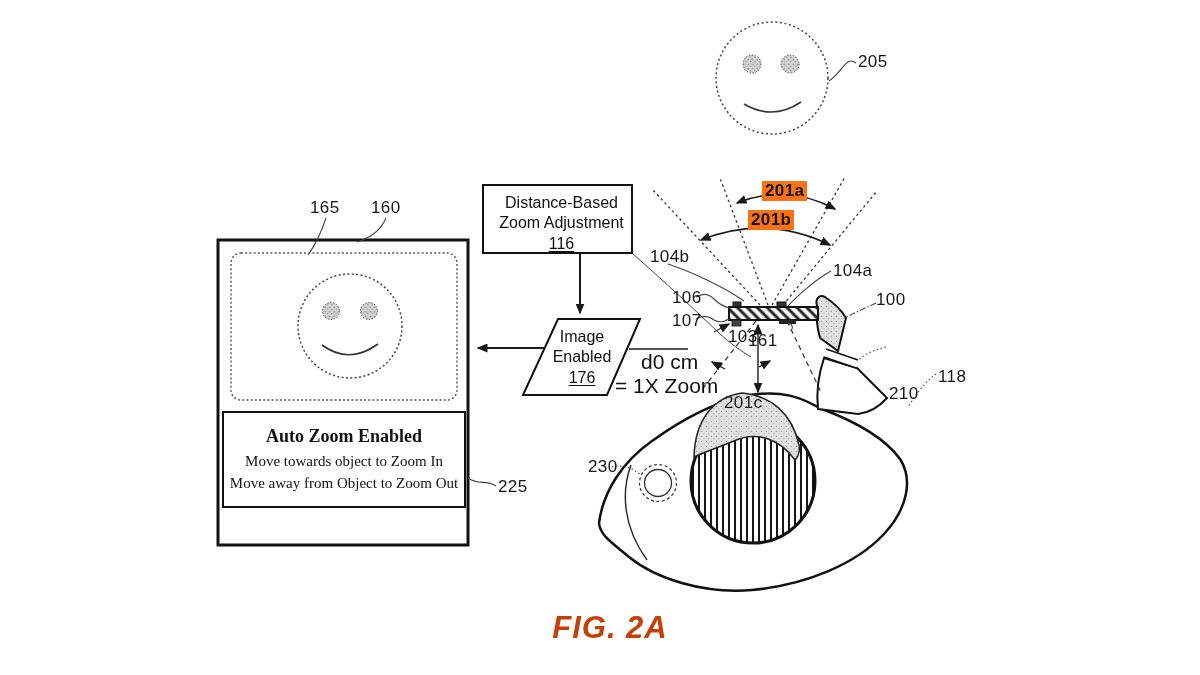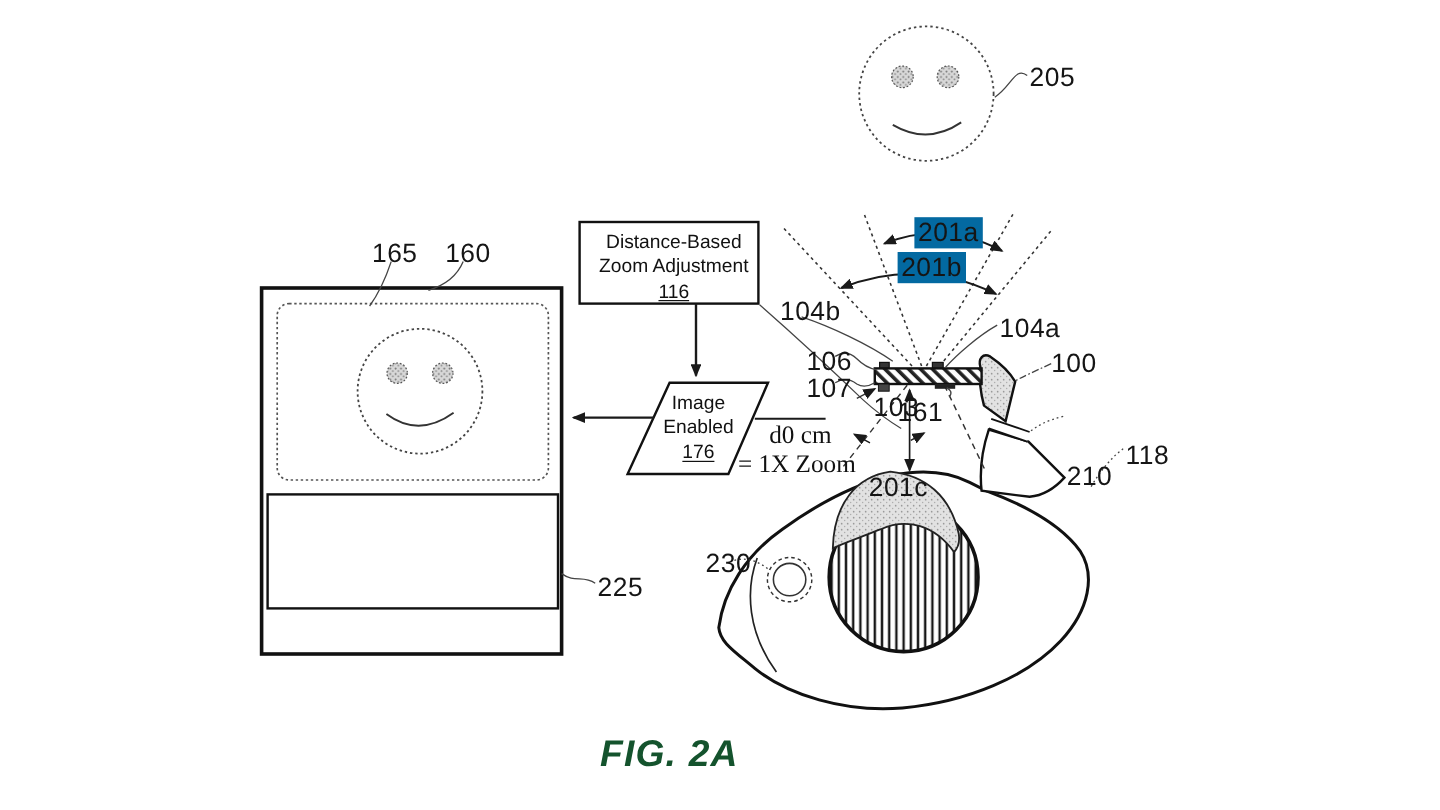--- a/index.html
+++ b/index.html
@@ -1,28 +1,28 @@
 <!DOCTYPE html>
 <html><head>
 <meta charset="utf-8">
 <style>
   html,body{margin:0;padding:0;background:#fff;}
   .stage{position:relative;width:1200px;height:675px;background:#ffffff;overflow:hidden;
          font-family:"Liberation Sans",sans-serif;color:#111;}
   .stage svg{position:absolute;left:0;top:0;}
-  .ref{position:absolute;font-size:22px;color:#151515;letter-spacing:.4px;white-space:nowrap;}
-  .ref.bg{background:#0369a1;padding:0 3px;}
+  .ref{position:absolute;font-size:17px;color:#151515;letter-spacing:.4px;white-space:nowrap;}
+  .ref.bg{background:#f97316;padding:0 3px;font-weight:bold;}
   .boxtext{position:absolute;text-align:center;font-size:16px;line-height:1.28;color:#111;}
   .underline{text-decoration:underline;text-underline-offset:2px;}
   .msg{position:absolute;left:223px;top:412px;width:242px;height:95px;text-align:center;}
   .msg .t{font-family:"Liberation Serif",serif;font-weight:bold;font-size:18px;margin-top:14px;}
   .msg .b{font-family:"Liberation Serif",serif;font-size:15px;line-height:1.45;margin-top:4px;}
-  .dist{position:absolute;font-family:Liberation Serif, serif;font-size:21px;color:#111;white-space:nowrap;}
-  .caption{position:absolute;left:500px;top:610px;width:220px;
-           font-size:31px;font-weight:bold;font-style:italic;letter-spacing:1px;color:#14532d;}
+  .dist{position:absolute;font-family:Liberation Sans, sans-serif;font-size:21px;color:#111;white-space:nowrap;}
+  .caption{position:absolute;left:500px;top:610px;width:220px;text-align:center;
+           font-size:31px;font-weight:bold;font-style:italic;letter-spacing:1px;color:#c2410c;}
 </style>
 </head>
 <body>
 
 <div class="stage">
 
 <svg width="1200" height="675" viewBox="0 0 1200 675">
   <defs>
     <marker id="arr" markerUnits="userSpaceOnUse" markerWidth="11" markerHeight="9" refX="9.5" refY="4.5" orient="auto-start-reverse" viewBox="0 0 11 9">
       <path d="M0,0 L11,4.5 L0,9 Z" fill="#1a1a1a"></path>
@@ -136,20 +136,27 @@
   <div>Zoom Adjustment</div>
   <div class="underline">116</div>
 </div>
 
 <div class="boxtext" style="left:542px;top:327px;width:80px;">
   <div>Image</div>
   <div>Enabled</div>
   <div class="underline">176</div>
 </div>
 
+<div class="msg">
+  <div class="t">Auto Zoom Enabled</div>
+  <div class="b">
+    <div>Move towards object to Zoom In</div>
+    <div>Move away from Object to Zoom Out</div>
+  </div>
+</div>
 
 <div class="dist" style="left:641px;top:350px;">d0 cm</div>
 <div class="dist" style="left:615px;top:374px;">= 1X Zoom</div>
 
 <span class="ref" style="left:310px;top:198px;">165</span>
 <span class="ref" style="left:371px;top:198px;">160</span>
 <span class="ref" style="left:858px;top:52px;">205</span>
 <span class="ref bg" style="left:762px;top:181px;">201a</span>
 <span class="ref bg" style="left:748px;top:210px;">201b</span>
 <span class="ref" style="left:724px;top:359px;margin-top:34px;">201c</span>

